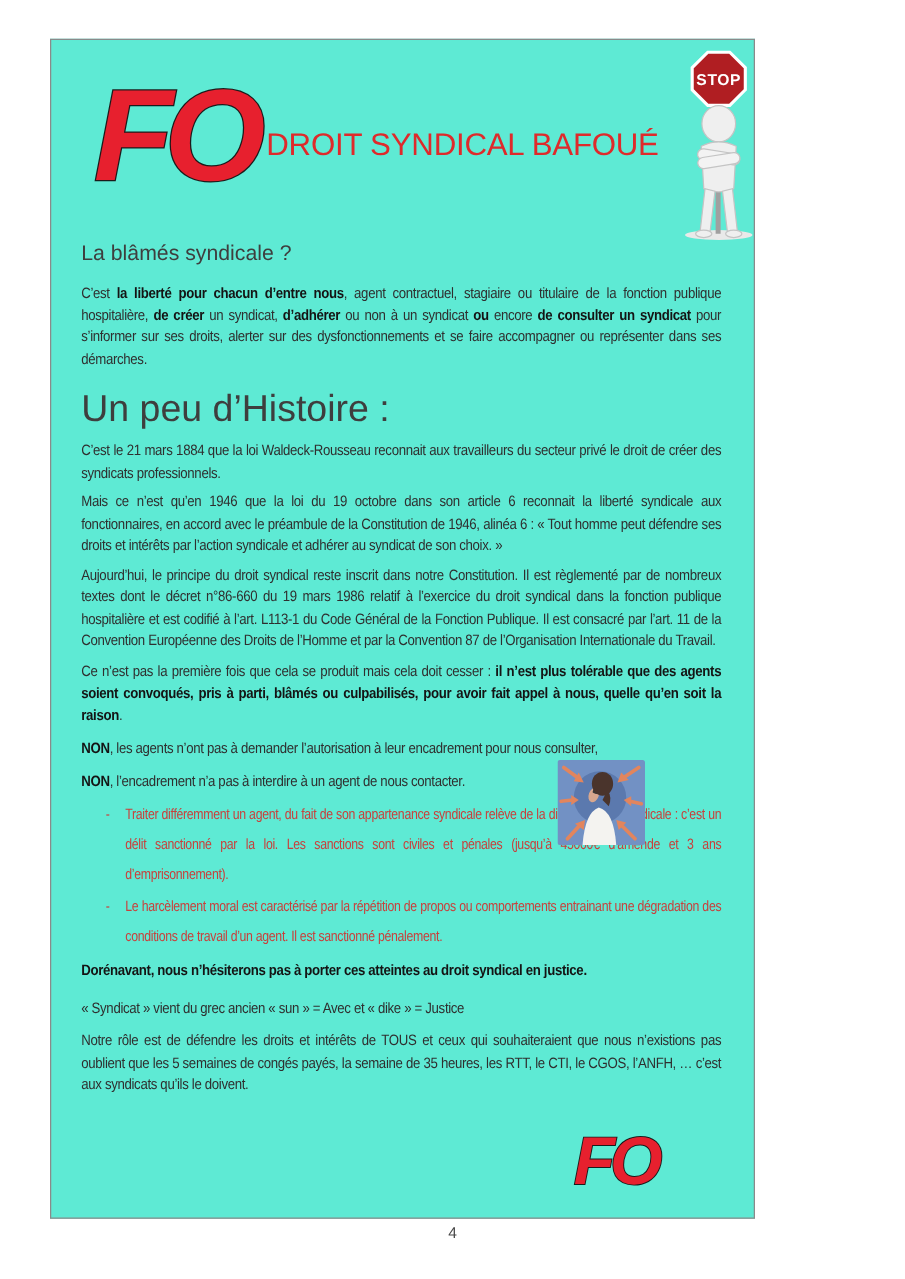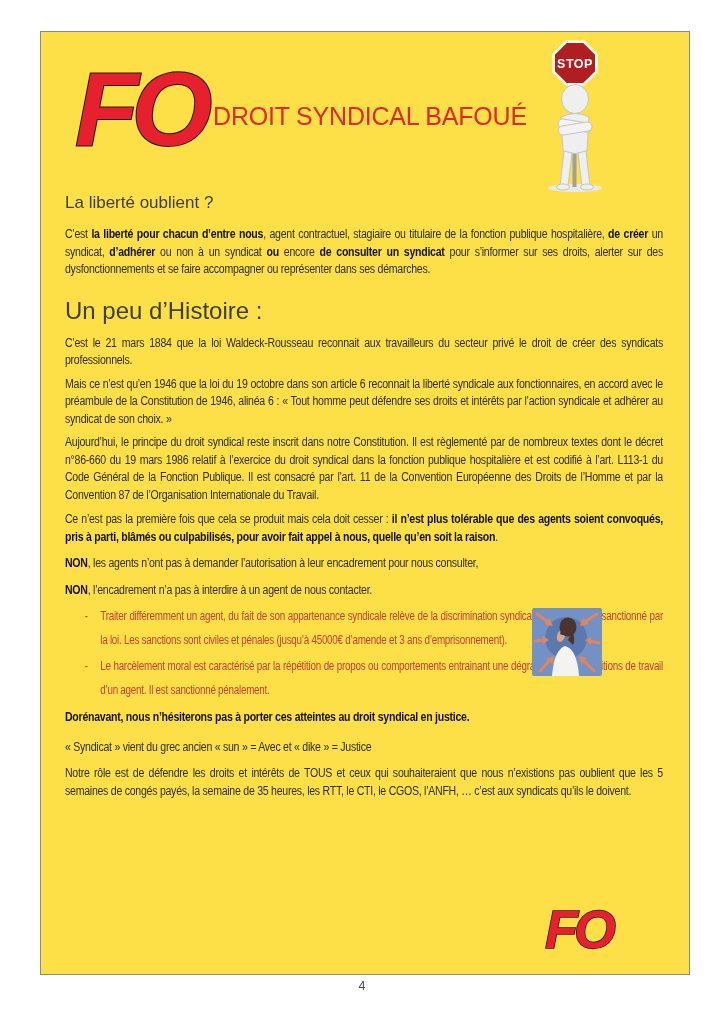--- a/index.html
+++ b/index.html
@@ -4,36 +4,36 @@
 <style>
   :root{
     --brand-red:#e7202e; --title-red:#df2a2b; --text-red:#c8403c;
     --heading-gray:#3e3e3e; --body-text:#2f2f2f; --border-gray:#8a8a8a;
     --stop-red:#b01e22; --whisper-bg:#7291c4;
   }
   *{box-sizing:border-box;margin:0;padding:0;}
   html,body{width:724px;height:1023px;background:#fff;overflow:hidden;}
   body{font-family:"Liberation Sans",sans-serif;color:var(--body-text,#2f2f2f);position:relative;}
 
-  .page{position:absolute;left:40px;top:31px;width:650px;height:944px;
-        border:1px solid var(--border-gray,#8a8a8a);background:#fde047;}
+  .page{position:absolute;left:40px;top:31px;width:564px;height:944px;
+        border:1px solid var(--border-gray,#8a8a8a);background:#5eead4;}
   .content{position:absolute;inset:0;padding:0 26px 0 24px;}
 
   
   .header{position:relative;height:160px;}
   .fo-logo{position:absolute;left:10px;top:30px;font-style:italic;font-weight:bold;
            font-size:104px;line-height:0.92;letter-spacing:-7px;color:var(--brand-red,#e7202e);
            -webkit-text-stroke:2px #1b1b1b;paint-order:stroke fill;}
   .doc-title{position:absolute;left:105px;top:70px;width:400px;text-align:center;
              font-size:25px;letter-spacing:-0.2px;color:var(--title-red,#df2a2b);font-weight:500;}
   .stop-man{position:absolute;left:453px;top:7px;width:114px;height:155px;}
 
   
   h2.sec-small{font-size:17px;font-weight:normal;color:var(--heading-gray,#3e3e3e);line-height:21px;margin:0 0 0 0;}
-  h3.sec-big{font-size:24px;font-weight:normal;color:var(--heading-gray,#3e3e3e);line-height:27px;}
+  h3.sec-big{font-size:30px;font-weight:normal;color:var(--heading-gray,#3e3e3e);line-height:27px;}
 
   
   p{font-size:12px;letter-spacing:-0.3px;line-height:17.5px;color:var(--body-text,#2f2f2f);}
   .jst{text-align:justify;}
   .b{font-weight:bold;color:#141414;}
   .u{text-decoration:underline;}
   .r{color:var(--text-red,#c8403c);}
 
   
   .condense{width:113.5%;transform:scaleX(0.881);transform-origin:0 0;}
@@ -99,21 +99,21 @@
         <path class="fig" d="M43,78 Q57,71 71,78 L69,112 Q57,117 45,112 Z"></path>
         <path class="fig" d="M46,112 L42,147 L50,147 L54,114 Z"></path>
         <path class="fig" d="M68,112 L72,147 L64,147 L60,114 Z"></path>
         <ellipse class="fig" cx="45" cy="148" rx="6.5" ry="3"></ellipse>
         <ellipse class="fig" cx="69" cy="148" rx="6.5" ry="3"></ellipse>
         <rect class="fig2" x="40" y="82" width="34" height="9" rx="4.5" transform="rotate(9 57 86)"></rect>
         <rect class="fig2" x="40" y="85" width="34" height="9" rx="4.5" transform="rotate(-9 57 89)"></rect>
       </svg>
     </div>
 
-    <h2 class="sec-small">La liberté oublient ?</h2>
+    <h2 class="sec-small">La blâmés syndicale ?</h2>
     <p class="mt-p1 jst condense">C’est <span class="b">la liberté pour chacun d’entre nous</span>, agent contractuel, stagiaire ou titulaire de la fonction publique hospitalière, <span class="b">de créer</span> un syndicat, <span class="b">d’adhérer</span> ou non à un syndicat <span class="b">ou</span> encore <span class="b">de consulter un syndicat</span> pour s’informer sur ses droits, alerter sur des dysfonctionnements et se faire accompagner ou représenter dans ses démarches.</p>
 
     <h3 class="sec-big mt-h3">Un peu d’Histoire :</h3>
     <p class="mt-hp1 jst condense">C’est le 21 mars 1884 que la loi Waldeck-Rousseau reconnait aux travailleurs du secteur privé le droit de créer des syndicats professionnels.</p>
     <p class="mt-sm jst condense">Mais ce n’est qu’en 1946 que la loi du 19 octobre dans son article 6 reconnait la liberté syndicale aux fonctionnaires, en accord avec le préambule de la Constitution de 1946, alinéa 6 : « Tout homme peut défendre ses droits et intérêts par l’action syndicale et adhérer au syndicat de son choix. »</p>
     <p class="mt-sm jst condense">Aujourd’hui, le principe du droit syndical reste inscrit dans notre Constitution. Il est règlementé par de nombreux textes dont le décret n°86-660 du 19 mars 1986 relatif à l’exercice du droit syndical dans la fonction publique hospitalière et est codifié à l’art. L113-1 du Code Général de la Fonction Publique. Il est consacré par l’art. 11 de la Convention Européenne des Droits de l’Homme et par la Convention 87 de l’Organisation Internationale du Travail.</p>
 
     <p class="mt-cesser jst condense">Ce n’est pas la première fois que cela se produit mais cela doit cesser : <span class="b">il n’est plus tolérable que des agents soient convoqués, pris à parti, blâmés ou culpabilisés, pour avoir fait appel à nous, quelle qu’en soit la raison</span>.</p>
     <p class="mt-non condense"><span class="b">NON</span>, les agents n’ont pas à demander l’autorisation à leur encadrement pour nous consulter,</p>
     <p class="mt-non condense"><span class="b">NON</span>, l’encadrement n’a pas à interdire à un agent de nous contacter.</p>

